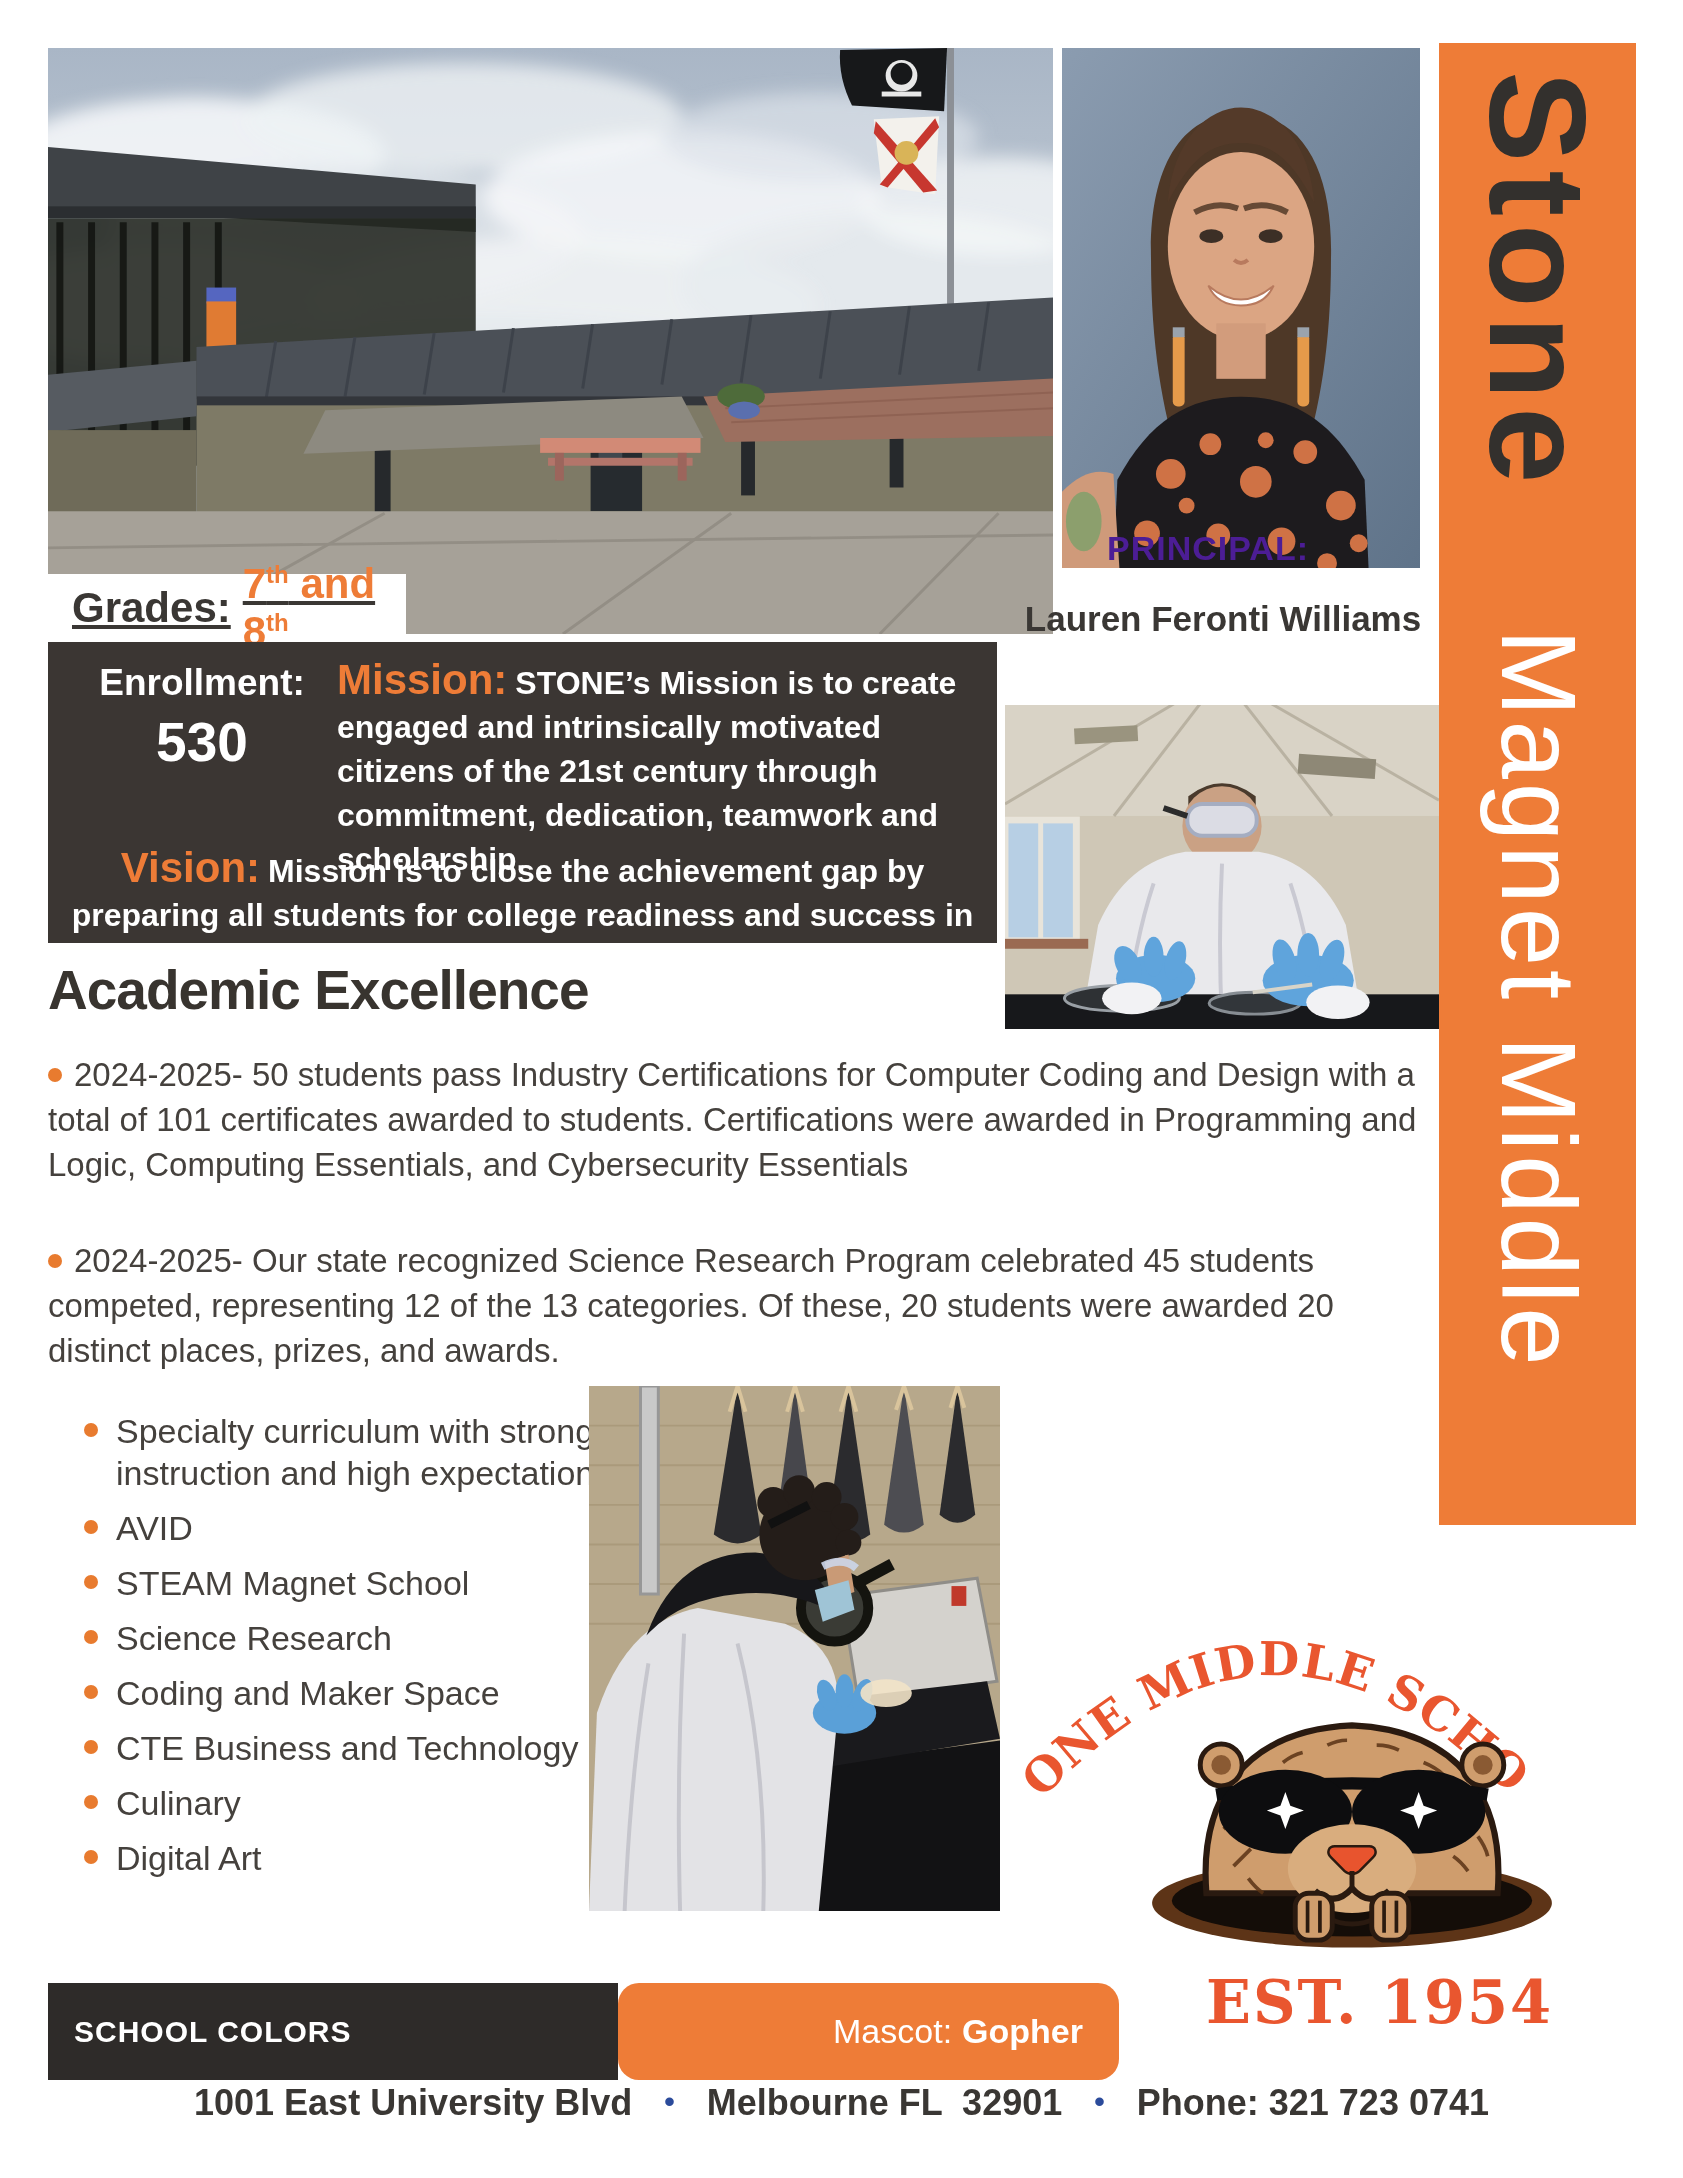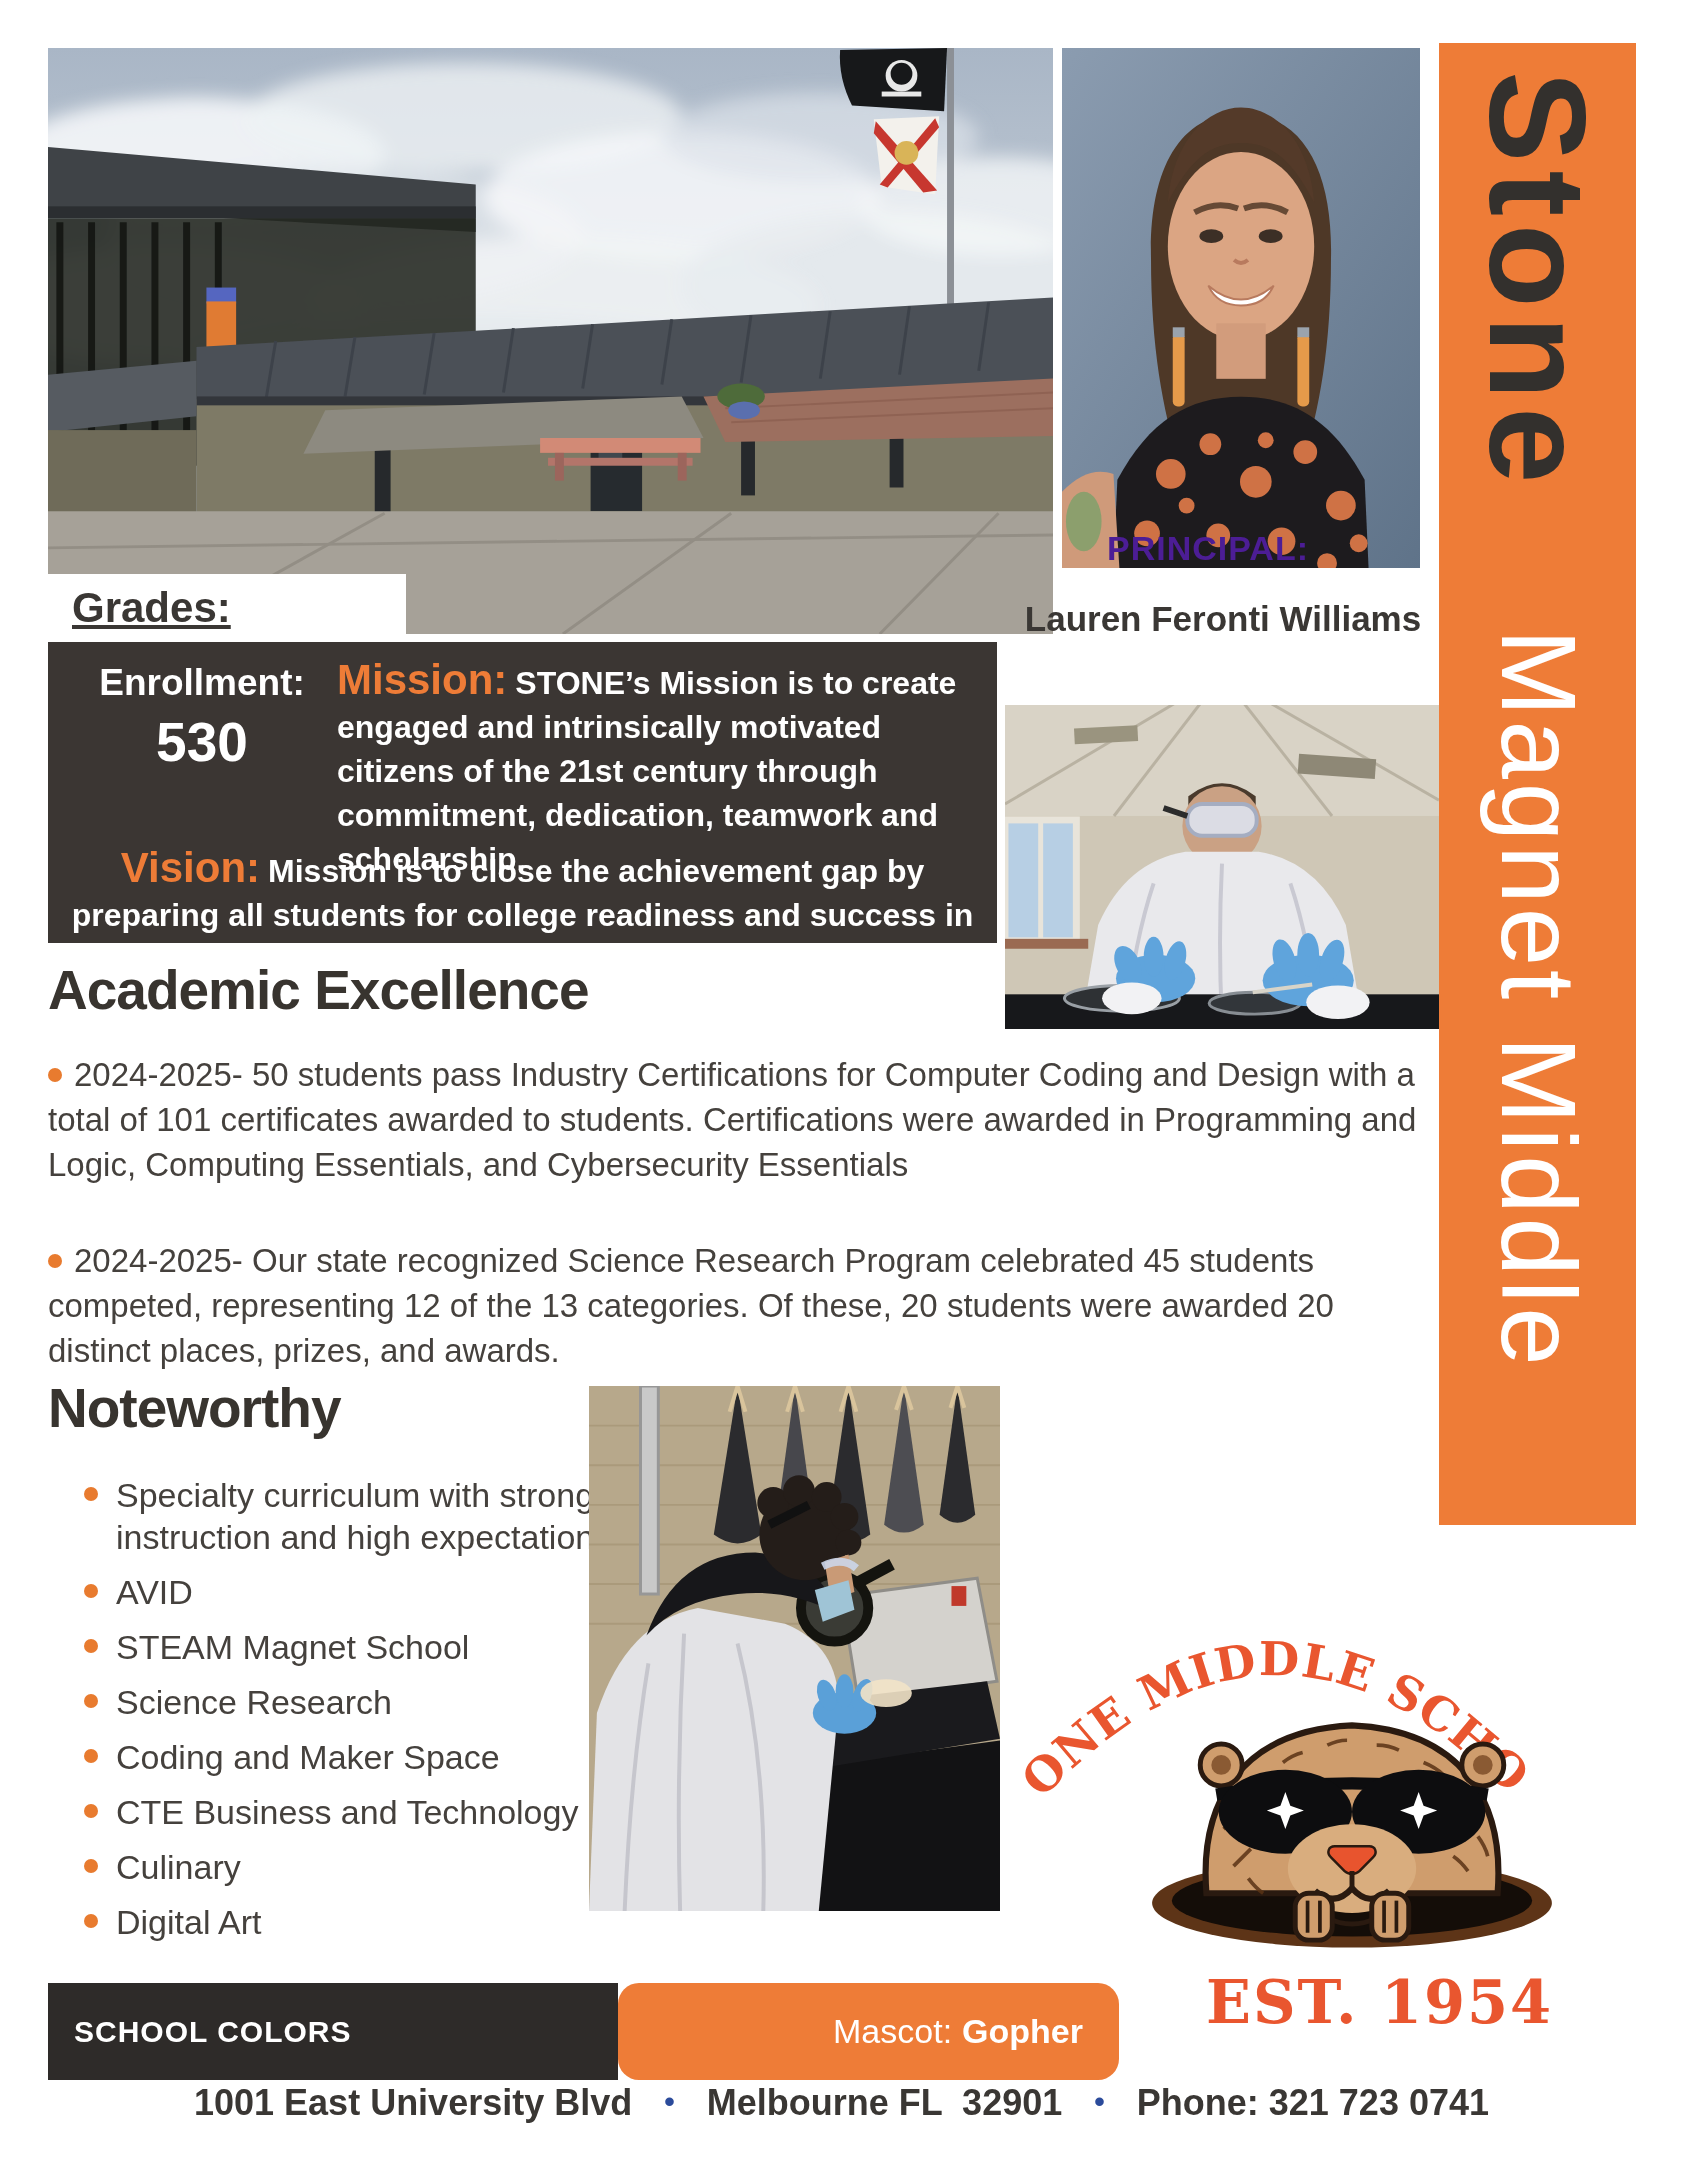--- a/index.html
+++ b/index.html
@@ -225,20 +225,21 @@
   <div class="abs principal-label">PRINCIPAL:</div>
   <div class="abs principal-name">Lauren Feronti Williams</div>
 
   <div class="abs sidebar">
     <div class="vtxt side-name">Stone</div>
     <div class="vtxt side-type">Magnet Middle</div>
   </div>
 
   <div class="abs grades">
     <span class="lbl">Grades:</span>
+    <span class="val"><span>7</span><sup>th</sup><span> and </span><span>8</span><sup>th</sup></span>
   </div>
 
   <div class="abs darkbox">
     <div class="enroll">
       <div class="elabel">Enrollment:</div>
       <div class="evalue">530</div>
     </div>
     <div class="missionp">
       <span class="olabel">Mission:</span><span>STONE’s Mission is to create engaged and intrinsically motivated citizens of the 21st century through commitment, dedication, teamwork and scholarship.</span>
     </div>
@@ -295,21 +296,20 @@
 
   <div class="abs academic">
     <div class="sec-head">Academic Excellence</div>
     <div class="bullets">
       <p class="bullet-para"><span class="dot"></span><span>2024-2025- 50 students pass Industry Certifications for Computer Coding and Design with a total of 101 certificates awarded to students. Certifications were awarded in Programming and Logic, Computing Essentials, and Cybersecurity Essentials</span></p>
       <p class="bullet-para"><span class="dot"></span><span>2024-2025- Our state recognized Science Research Program celebrated 45 students competed, representing 12 of the 13 categories. Of these, 20 students were awarded 20 distinct places, prizes, and awards.</span></p>
     </div>
   </div>
 
   <div class="abs noteworthy">
-    <div class="sec-head">Noteworthy</div>
     <ul class="nw-list">
       <li>
           <span class="dot"></span>
           <span>Specialty curriculum with strong instruction and high expectations</span>
         </li>
       <li>
           <span class="dot"></span>
           <span>AVID</span>
         </li>
       <li>

